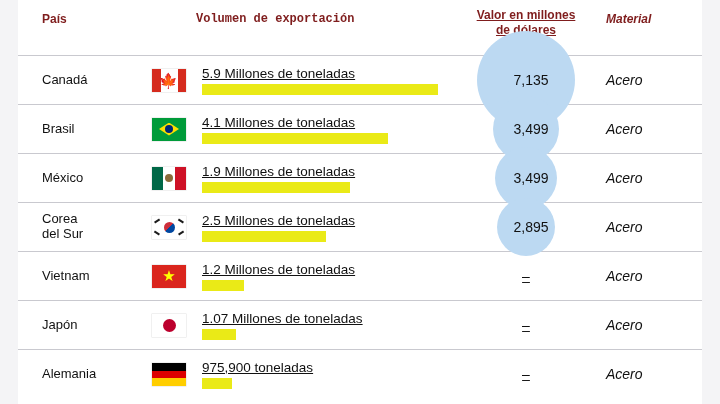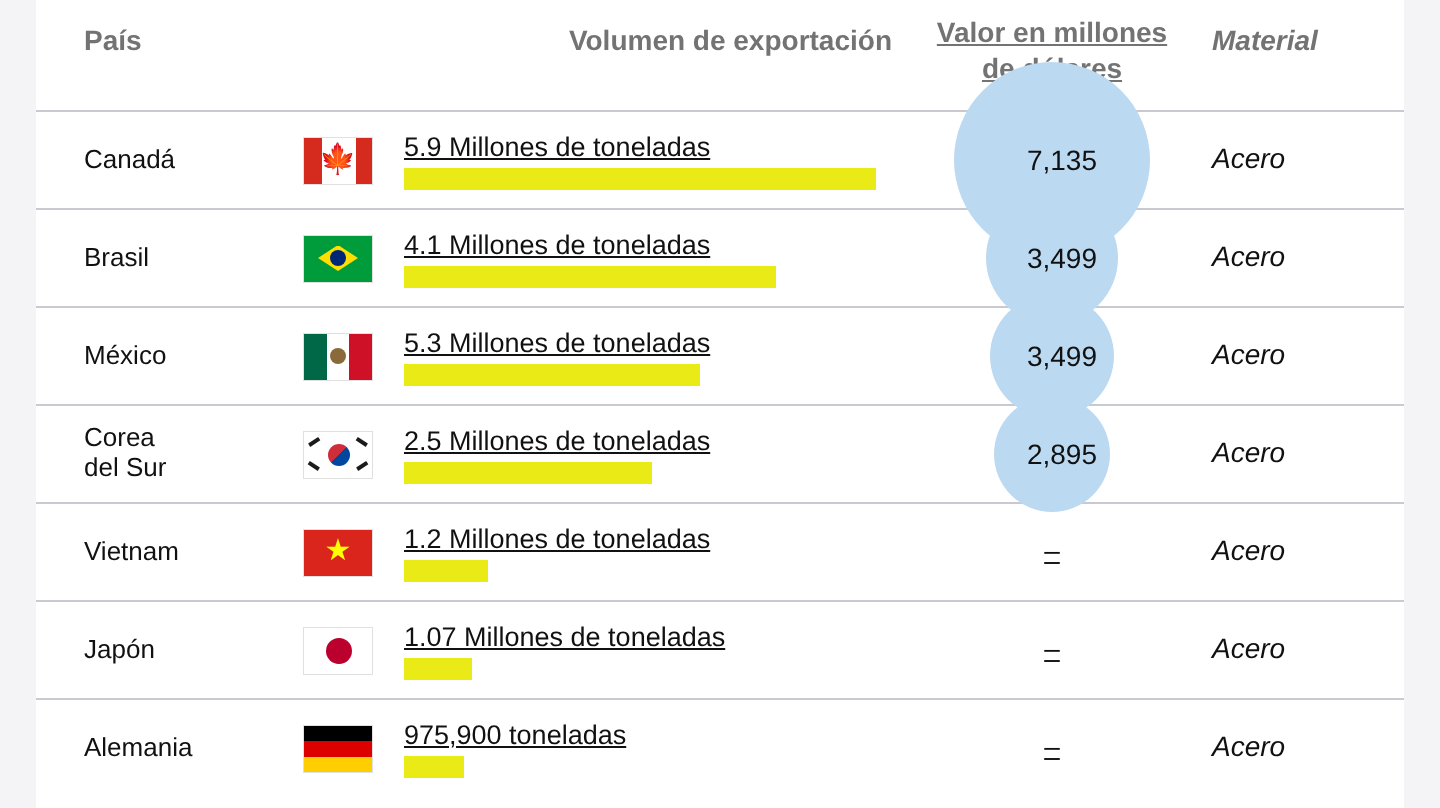--- a/index.html
+++ b/index.html
@@ -43,32 +43,32 @@
   .head-row {
     display: flex;
     align-items: flex-start;
     height: 56px;
     padding-top: 8px;
     box-sizing: border-box;
     border-bottom: 1px solid #c9c9cf;
   }
   .head-cell {
     font-weight: bold;
-    font-size: 14px;
+    font-size: 12px;
     line-height: 1.25;
-    color: #737373;
+    color: #7f1d1d;
   }
   .col-country   { width: 124px; padding-left: 24px; box-sizing: border-box; }
   .col-flag      { width: 54px;  display: flex; align-items: center; justify-content: center; }
   .col-volume    { width: 250px; box-sizing: border-box; padding-left: 6px; position: relative; }
   .col-value     { width: 160px; box-sizing: border-box; text-align: center; position: relative; text-decoration: underline; }
   .col-material  { width: 96px;  box-sizing: border-box; text-align: left; font-style: italic; }
 
   .head-row .col-country { padding-top: 4px; }
-  .head-row .col-volume  { padding-top: 4px; text-align: right; padding-left: 0; }
+  .head-row .col-volume  { padding-top: 4px; text-align: left; padding-left: 0; font-family: Liberation Mono, monospace; }
   .head-row .col-value   { padding-top: 0; }
   .head-row .col-material{ padding-top: 4px; }
 
   
   .row {
     display: flex;
     align-items: center;
     height: 48px;
     border-bottom: 1px solid #c9c9cf;
     position: relative;
@@ -306,21 +306,21 @@
       <div class="col-country">
         <div class="country-name">México</div>
       </div>
       <div class="col-flag">
         <div class="flag flag-mexico">
             <span class="seal"></span>
           </div>
       </div>
       <div class="col-volume">
         <div class="vol-wrap">
-          <div class="vol-label">5.3 Millones de toneladas</div>
+          <div class="vol-label">1.9 Millones de toneladas</div>
           <div class="vol-bar" style="width:148px"></div>
         </div>
       </div>
       <div class="col-value">
         <div class="bubble" style="width:62px;height:62px">
           <span class="bubble-text">3,499</span>
         </div>
       </div>
       <div class="col-material">
         <span class="material-text">Acero</span>

